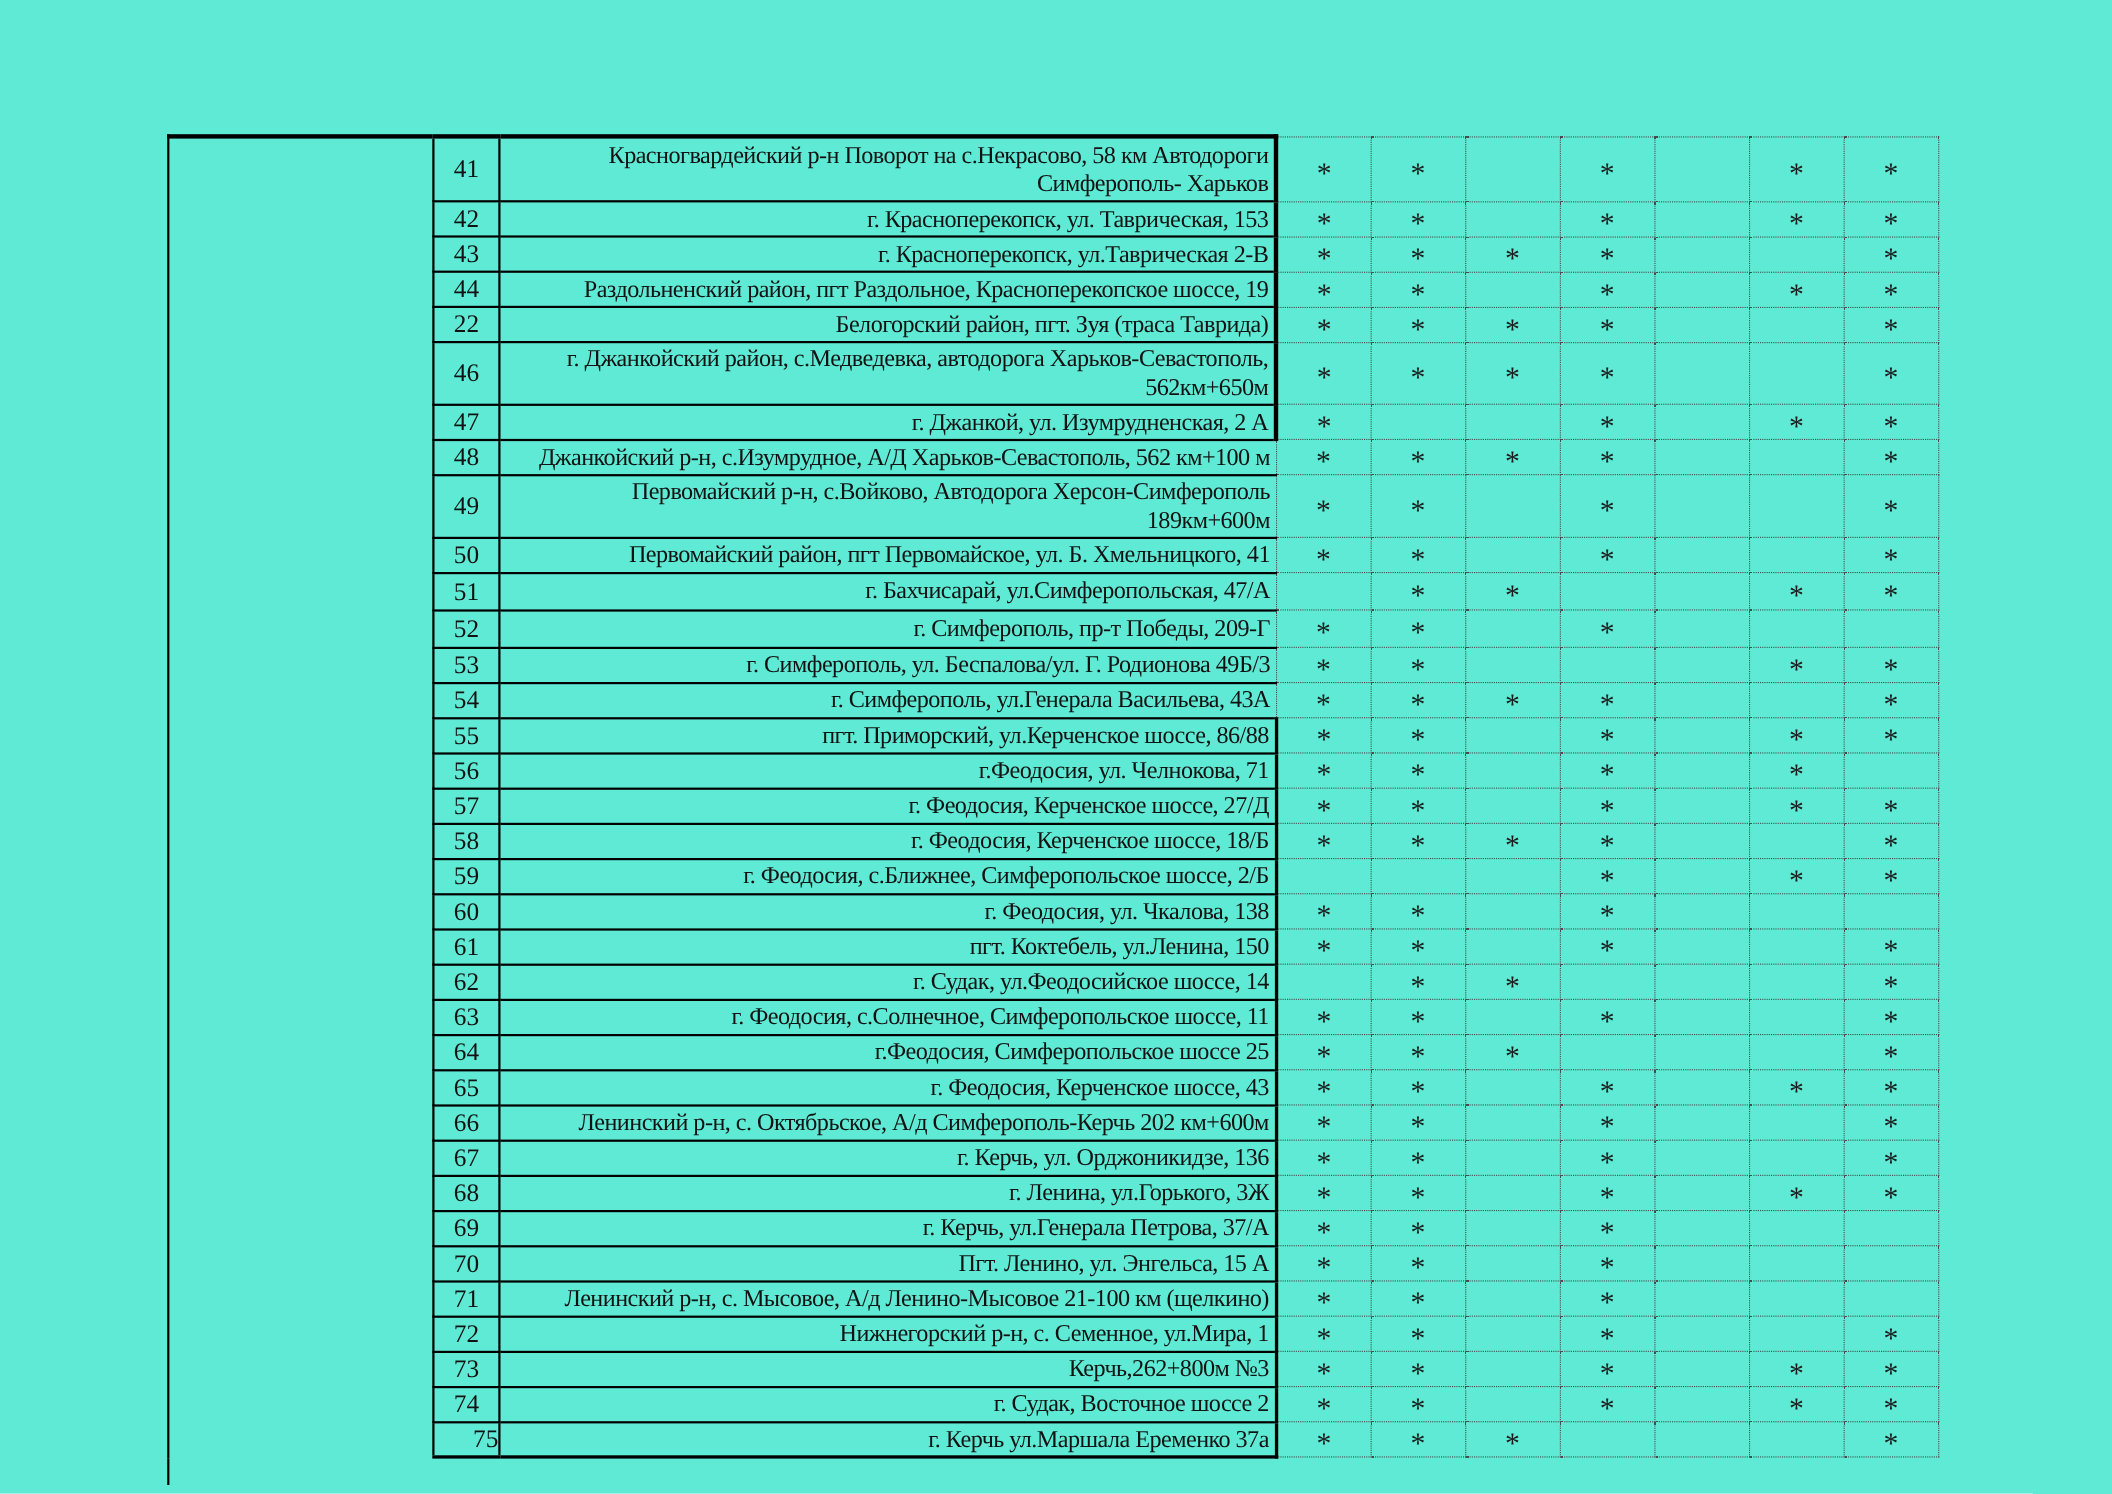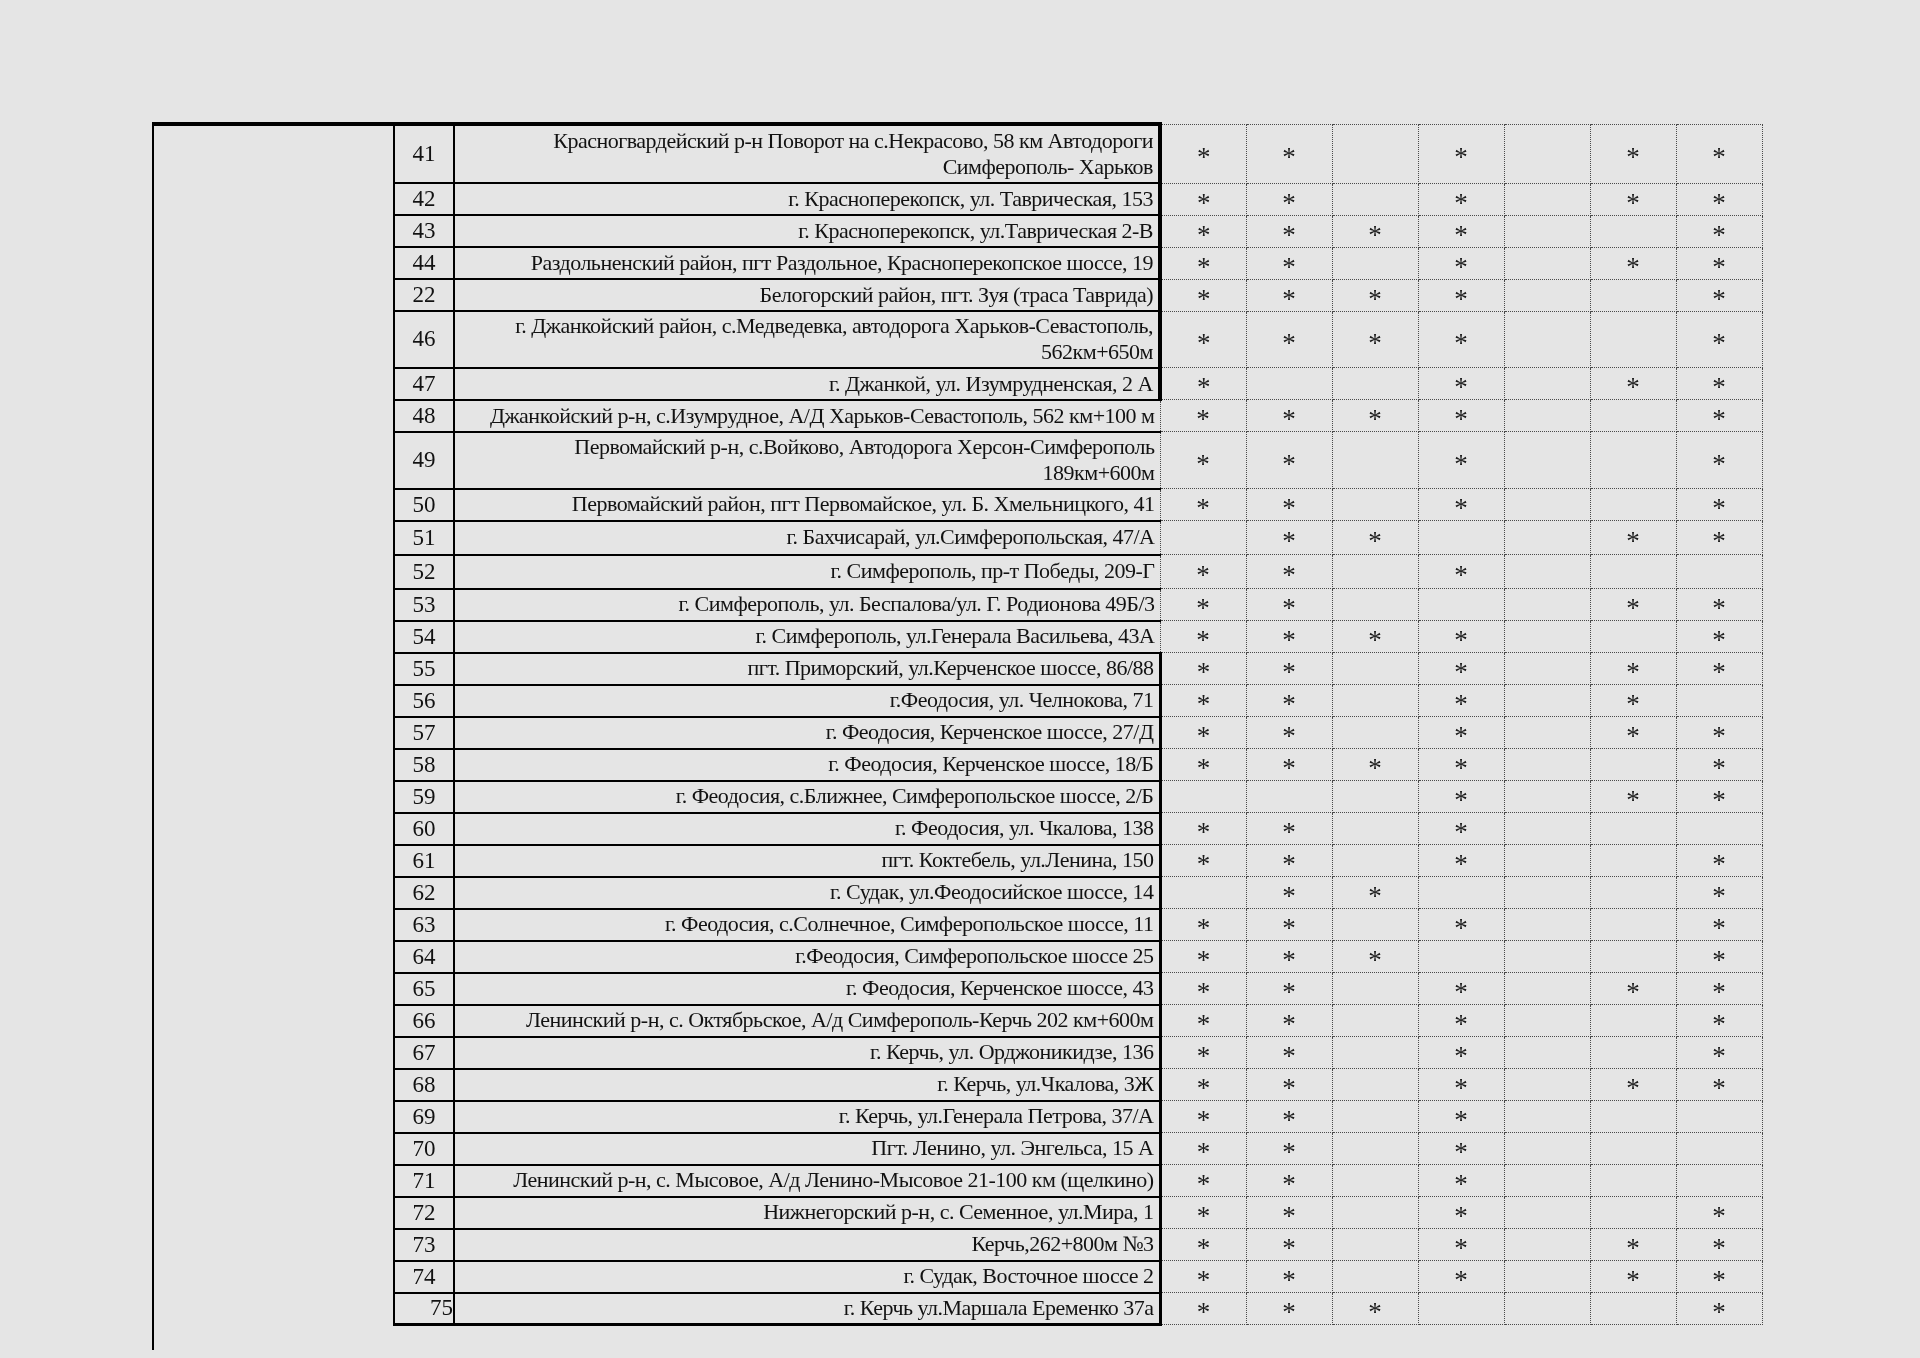--- a/index.html
+++ b/index.html
@@ -1,19 +1,19 @@
 <!DOCTYPE html>
 <html><head>
 <meta charset="utf-8">
 <style>
   html,body{margin:0;padding:0;background:#ffffff;}
   .page{
     position:relative;
     width:1920px;height:1358px;
-    background:#e5e5e5;
+    background:#5eead4;
     overflow:hidden;
     font-family:"Liberation Serif","DejaVu Serif",serif;
   }
   .table-area{
     position:absolute;
     left:152px;top:122px;
     display:flex;
     align-items:stretch;
   }
   
@@ -380,21 +380,21 @@
   <td class="star"><span class="ast">*</span></td>
             <td class="star"><span class="ast">*</span></td>
             <td class="star"></td>
             <td class="star"><span class="ast">*</span></td>
             <td class="star"></td>
             <td class="star"></td>
             <td class="star"><span class="ast">*</span></td>
           </tr>
           <tr class="seg-solid" style="height: 28px;">
     <td class="num">68</td>
-    <td class="addr">г. Керчь, ул.Чкалова, 3Ж</td>
+    <td class="addr">г. Ленина, ул.Горького, 3Ж</td>
   <td class="star"><span class="ast">*</span></td>
             <td class="star"><span class="ast">*</span></td>
             <td class="star"></td>
             <td class="star"><span class="ast">*</span></td>
             <td class="star"></td>
             <td class="star"><span class="ast">*</span></td>
             <td class="star"><span class="ast">*</span></td>
           </tr>
           <tr class="seg-solid" style="height: 29px;">
     <td class="num">69</td>

